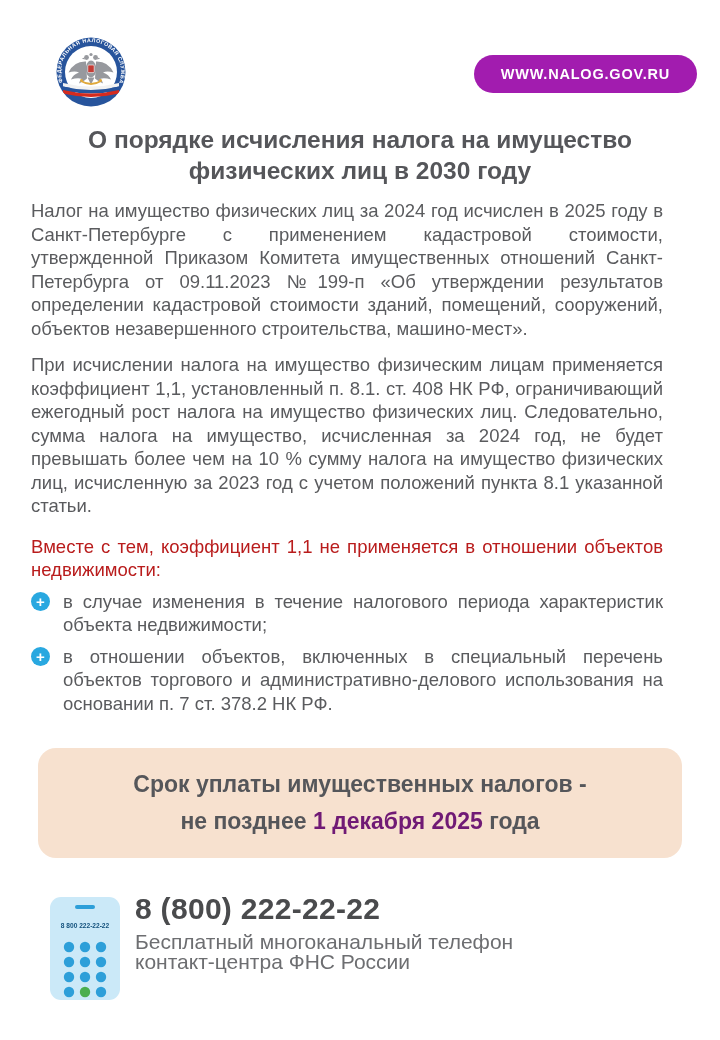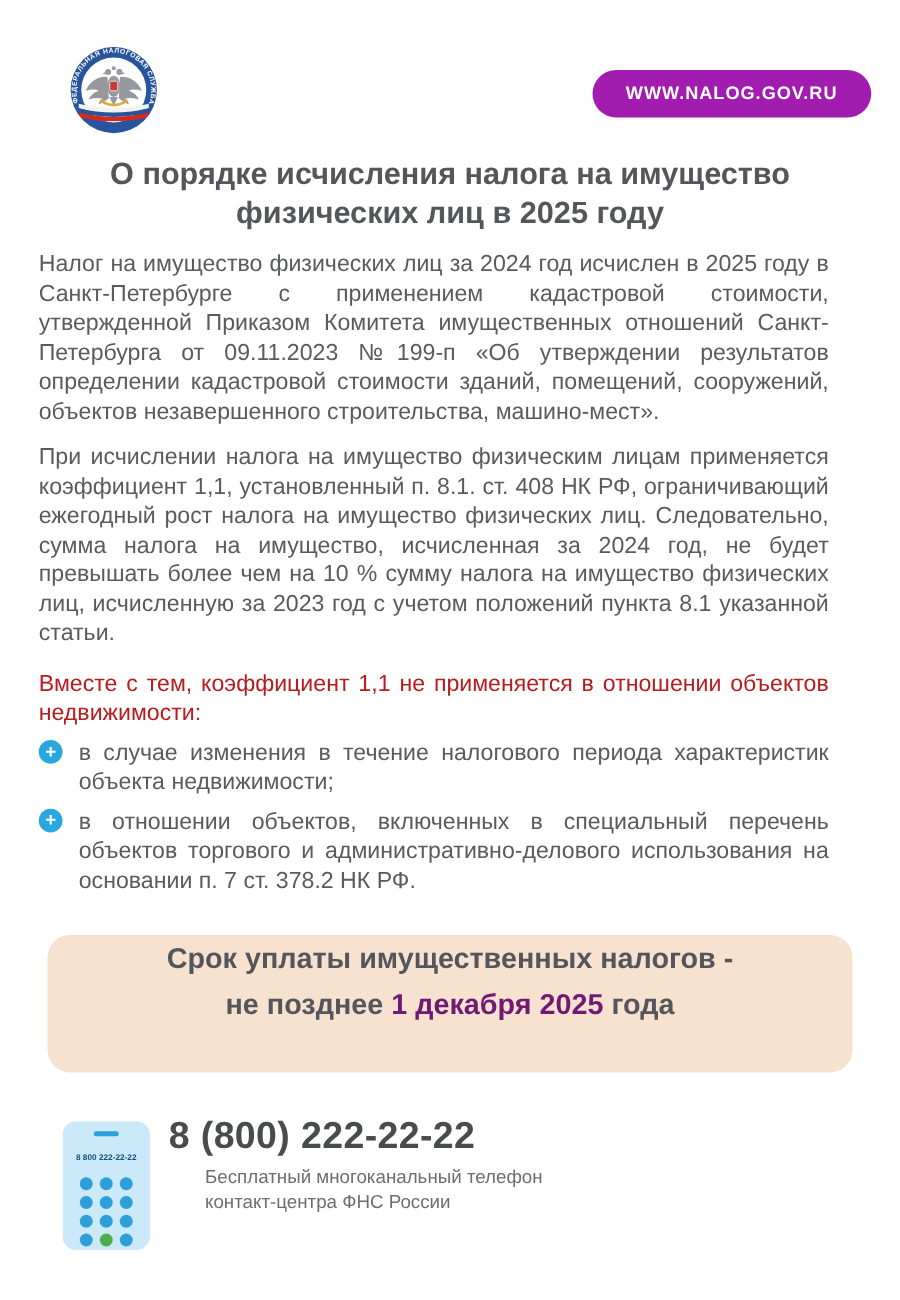--- a/index.html
+++ b/index.html
@@ -58,36 +58,36 @@
     display:flex; align-items:center; justify-content:center;
     font-size:15px; font-weight:bold; line-height:19px;
     margin-top:2px;
   }
   .bullet-text { flex:1; margin-left:13px; text-align:justify; }
 
   
   .deadline-box {
     position:absolute; top:748px; left:38px; width:644px; height:110px;
     background:#f7e1cf; border-radius:18px;
-    display:flex; flex-direction:column; align-items:center; 
+    display:flex; flex-direction:column; align-items:center; justify-content:center;
     text-align:center;
     font-size:23px; font-weight:bold; line-height:37px; color:#55565a;
   }
   .deadline-highlight { color:#701a75; }
 
   
   .footer-phone-icon { position:absolute; left:50px; top:897px; }
   .footer-text { position:absolute; left:135px; top:892px; }
   .phone-number {
     font-size:30px; font-weight:bold; color:#4a4b4d; line-height:34px;
     letter-spacing:0.3px;
   }
   .phone-note {
     margin-top:6px;
-    font-size:15px; line-height:20px; color:#6d6e71;margin-left:29px;
+    font-size:21px; line-height:20px; color:#6d6e71;
   }
 </style>
 </head>
 <body>
 
 <div class="page">
 
   <div class="header">
     <div class="emblem">
       <svg width="72" height="72" viewBox="0 0 72 72">
@@ -124,21 +124,21 @@
           <path d="M8,50.5 Q36,57.5 64,50.5 L64,54 Q36,61 8,54 Z" fill="#27549c"></path>
           <path d="M8,54 Q36,61 64,54 L64,57.5 Q36,64.5 8,57.5 Z" fill="#d52b1e"></path>
         </g>
       </svg>
     </div>
     <button class="site-btn">WWW.NALOG.GOV.RU</button>
   </div>
 
   <div class="title">
     <div>О порядке исчисления налога на имущество</div>
-    <div>физических лиц в 2025 году</div>
+    <div>физических лиц в 2030 году</div>
   </div>
 
   <div class="content">
     <p>Налог на имущество физических лиц за 2024 год исчислен в 2025 году в Санкт-Петербурге с применением кадастровой стоимости, утвержденной Приказом Комитета имущественных отношений Санкт-Петербурга от 09.11.2023 №199-п «Об утверждении результатов определении кадастровой стоимости зданий, помещений, сооружений, объектов незавершенного строительства, машино-мест».</p>
     <p>При исчислении налога на имущество физическим лицам применяется коэффициент 1,1, установленный п. 8.1. ст. 408 НК РФ, ограничивающий ежегодный рост налога на имущество физических лиц. Следовательно, сумма налога на имущество, исчисленная за 2024 год, не будет превышать более чем на 10 % сумму налога на имущество физических лиц, исчисленную за 2023 год с учетом положений пункта 8.1 указанной статьи.</p>
 
     <div class="exceptions-heading">Вместе с тем, коэффициент 1,1 не применяется в отношении объектов недвижимости:</div>
 
     <div class="bullet">
       <span class="bullet-icon">+</span>

